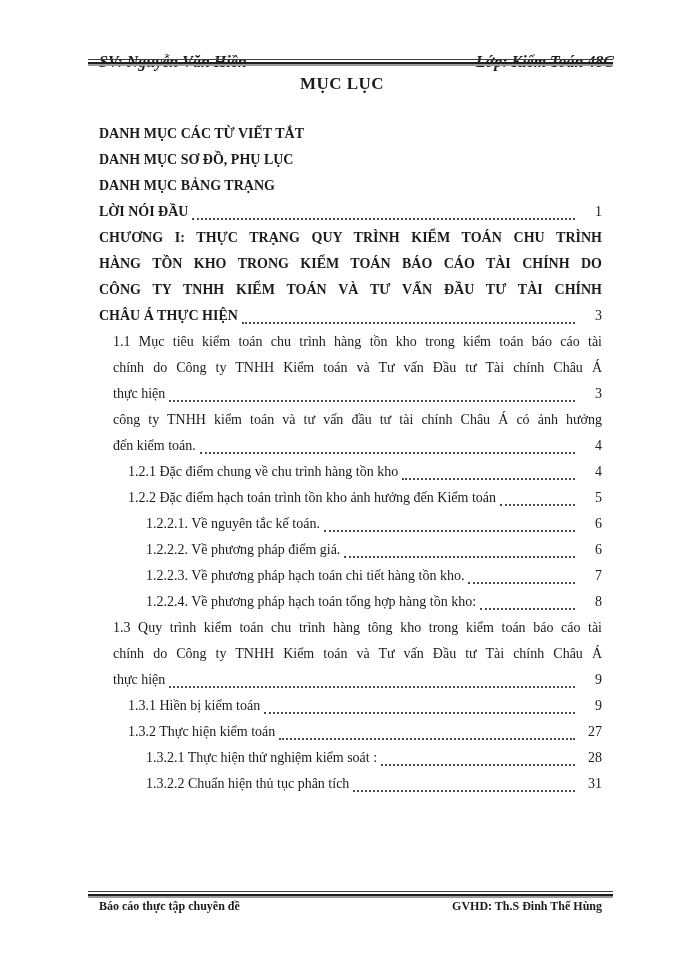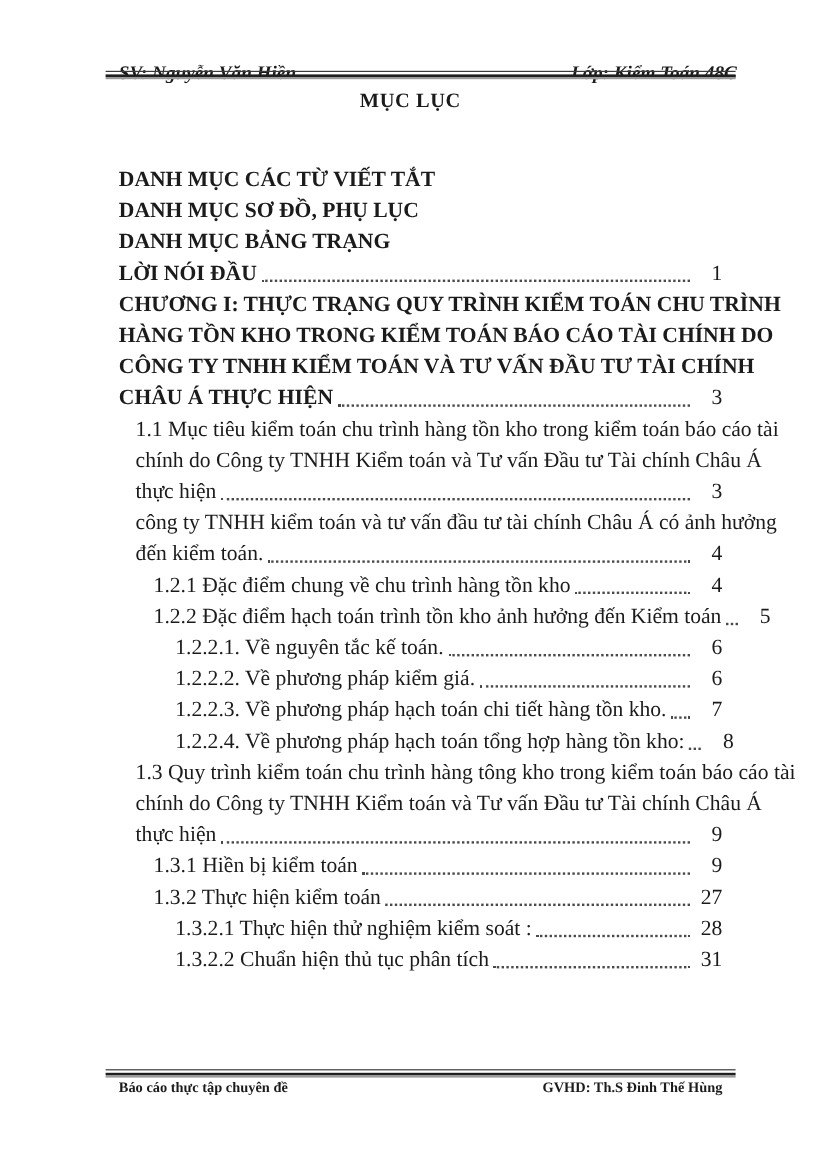--- a/index.html
+++ b/index.html
@@ -26,22 +26,22 @@
   .header-rule { top:59px; }
 
   
   .doc-title {
     position:absolute; top:74px; left:0; right:16px;
     text-align:center; font-size:17px; font-weight:bold; letter-spacing:.5px;
   }
 
   
   .toc {
-    position:absolute; left:99px; width:503px; top:136px;
-    font-size:18px; line-height:26px;
+    position:absolute; left:99px; width:503px; top:121px;
+    font-size:14px; line-height:26px;
   }
   .toc-entry.caps { font-weight:bold; }
   .ind0 { padding-left:0; }
   .ind1 { padding-left:14px; }
   .ind2 { padding-left:29px; }
   .ind3 { padding-left:47px; }
   .toc-wrap { text-align:justify; text-align-last:justify; white-space:nowrap; }
   .toc-last { display:flex; }
   .toc-text { white-space:nowrap; flex:0 0 auto; }
   .toc-dots {
@@ -146,21 +146,21 @@
       </div>
       <div class="toc-entry ind3">
         <div class="toc-last">
           <span class="toc-text">1.2.2.1. Về nguyên tắc kế toán.</span>
           <span class="toc-dots"></span>
           <span class="toc-page">6</span>
         </div>
       </div>
       <div class="toc-entry ind3">
         <div class="toc-last">
-          <span class="toc-text">1.2.2.2. Về phương pháp kiểm giá.</span>
+          <span class="toc-text">1.2.2.2. Về phương pháp điểm giá.</span>
           <span class="toc-dots"></span>
           <span class="toc-page">6</span>
         </div>
       </div>
       <div class="toc-entry ind3">
         <div class="toc-last">
           <span class="toc-text">1.2.2.3. Về phương pháp hạch toán chi tiết hàng tồn kho.</span>
           <span class="toc-dots"></span>
           <span class="toc-page">7</span>
         </div>

